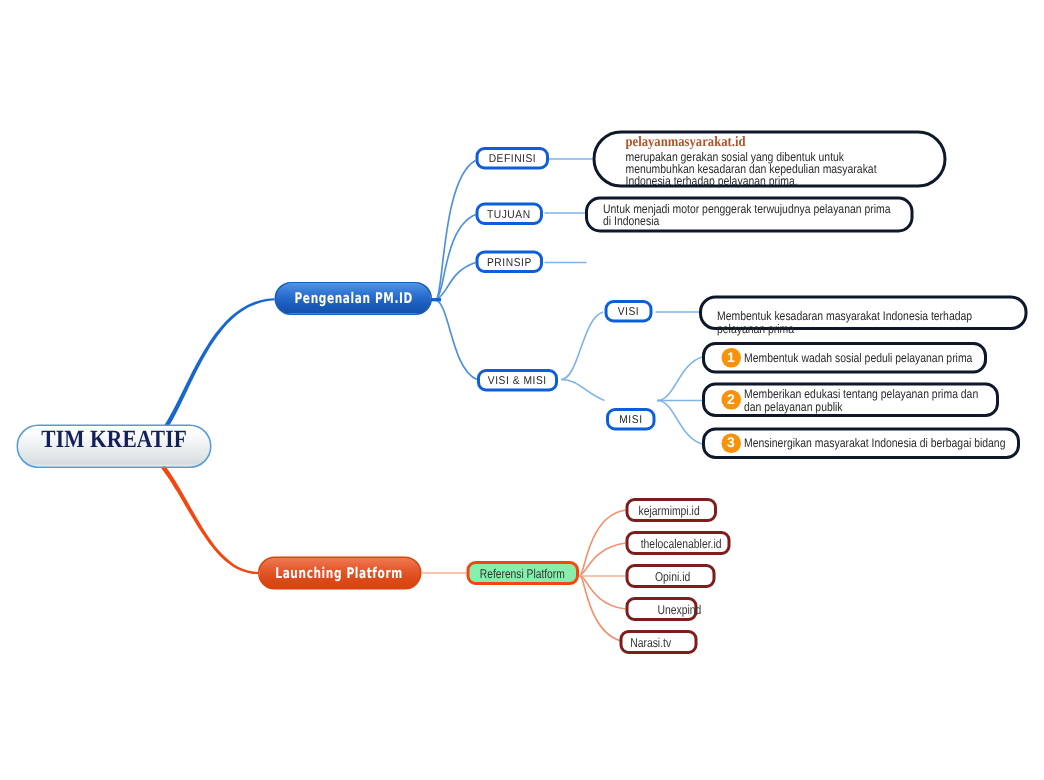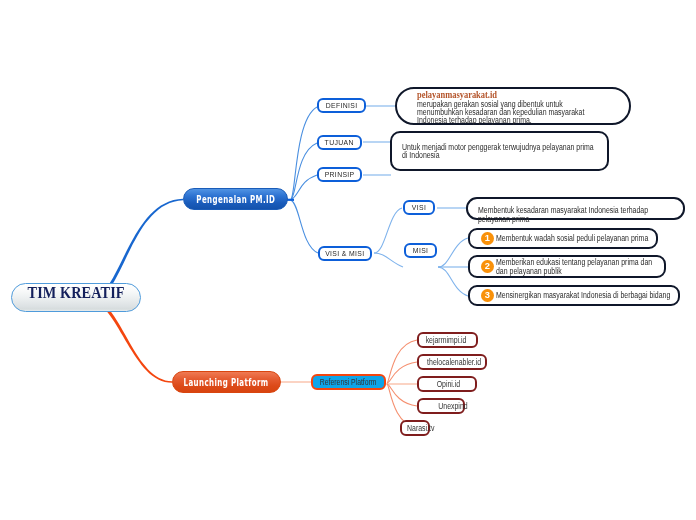--- a/index.html
+++ b/index.html
@@ -39,21 +39,21 @@
     border:1px solid #d9450f;
   }
 
   
   .lbl{
     border:2px solid #0d5fd9;border-radius:6px;background:#fff;
     display:flex;align-items:center;justify-content:center;
   }
   .lbl span{font-family:"Liberation Sans",sans-serif;font-size:7.6px;color:#262626;letter-spacing:.4px;display:inline-block;transform:scaleX(.90);}
   .lblo{
-    border:2px solid #f4460f;border-radius:6px;background:#0ea5e9;
+    border:2px solid #f4460f;border-radius:6px;background:#86efac;
     display:flex;align-items:center;justify-content:center;
   }
   .lblo span{font-family:"Liberation Sans",sans-serif;font-size:8.5px;color:#333;display:inline-block;transform:scaleX(.805);}
 
   
   .box{
     border:2px solid #0f172a;border-radius:9px;background:#fff;
     display:flex;align-items:center;
   }
   .boxo{
@@ -144,39 +144,39 @@
     <div>
       <div class="ttl-brown">pelayanmasyarakat.id</div>
       <div class="txblk">
           <i>merupakan gerakan sosial yang dibentuk untuk</i>
           <i>menumbuhkan kesadaran dan kepedulian masyarakat</i>
           <i>Indonesia terhadap pelayanan prima.</i>
         </div>
     </div>
   </div>
 
-  <div class="node box" style="left:390px;top:131px;width:219px;height:40px;padding:0 0 0 10px;border-radius:10px">
+  <div class="node box" style="left:390px;top:131px;width:219px;height:24px;padding:0 0 0 10px;border-radius:10px">
     <div class="txblk">
         <i>Untuk menjadi motor penggerak terwujudnya pelayanan prima</i>
         <i>di Indonesia</i>
       </div>
   </div>
 
 
   <div class="node lbl" style="left:403px;top:200px;width:32px;height:15px">
     <span>VISI</span>
   </div>
   <div class="node box" style="left:466px;top:197px;width:219px;height:23px;padding:12px 0 0 10px;border-radius:11px">
     <div class="txblk">
         <i>Membentuk kesadaran masyarakat Indonesia terhadap</i>
         <i>pelayanan prima</i>
       </div>
   </div>
 
-  <div class="node lbl" style="left:404px;top:243px;width:33px;height:15px">
+  <div class="node lbl" style="left:404px;top:272px;width:33px;height:15px">
     <span>MISI</span>
   </div>
 
   <div class="node box" style="left:468px;top:228px;width:190px;height:21px;padding:0 0 0 11px;gap:2.5px">
     <span class="badge">1</span>
     <div class="txblk">
         <i>Membentuk wadah sosial peduli pelayanan prima</i>
       </div>
   </div>
   <div class="node box" style="left:468px;top:255px;width:198px;height:23px;padding:0 0 0 11px;gap:2.5px">
@@ -202,17 +202,17 @@
   </div>
   <div class="node boxo" style="left:417px;top:354px;width:70px;height:16px;justify-content:flex-start;padding-left:2px">
     <span>thelocalenabler.id</span>
   </div>
   <div class="node boxo" style="left:417px;top:376px;width:60px;height:16px;justify-content:center;padding-left:2px">
     <span>Opini.id</span>
   </div>
   <div class="node boxo" style="left:417px;top:398px;width:48px;height:16px;justify-content:flex-start;padding-left:16px">
     <span>Unexpind</span>
   </div>
-  <div class="node boxo" style="left:400px;top:420px;width:30px;height:16px;justify-content:flex-start;padding-left:2px">
+  <div class="node boxo" style="left:413px;top:420px;width:52px;height:16px;justify-content:flex-start;padding-left:2px">
     <span>Narasi.tv</span>
   </div>
 
 </div>
 
 </body></html>

